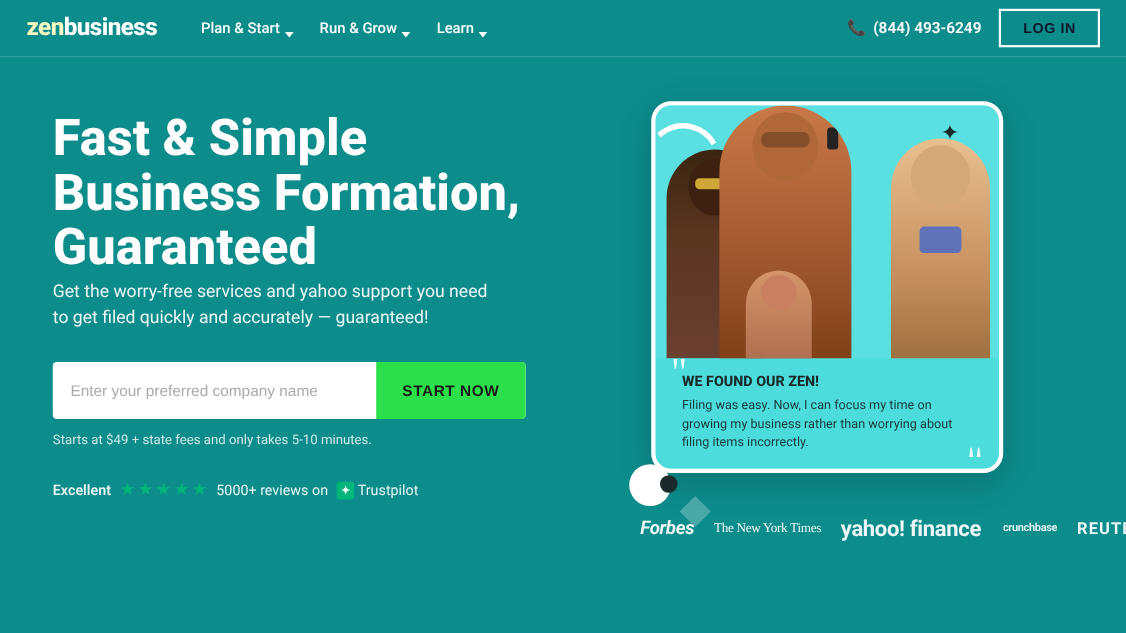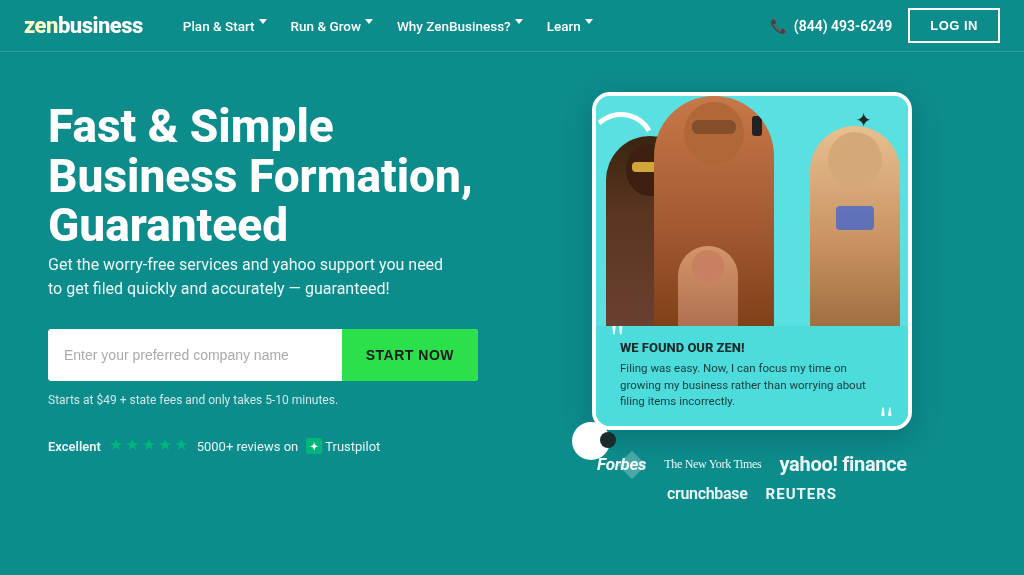--- a/index.html
+++ b/index.html
@@ -31,21 +31,21 @@
     }
     .nav-logo span { color: #fef9c3; }
     .nav-links {
       display: flex;
       align-items: center;
       gap: 4px;
       flex: 1;
     }
     .nav-link {
       display: flex;
-      align-items: flex-start;
+      align-items: flex-end;
       gap: 4px;
       padding: 6px 10px;
       font-size: 13.5px;
       color: white;
       cursor: pointer;
       white-space: nowrap;
       font-weight: 500;
     }
     .chevron {
       display: inline-block;
@@ -68,21 +68,21 @@
       gap: 6px;
       font-size: 14px;
       font-weight: 600;
       color: white;
     }
     .phone-icon { font-size: 14px; }
     .login-btn {
       padding: 8px 20px;
       border: 2px solid white;
       background: transparent;
-      color: #ffffff;
+      color: #0f172a;
       font-size: 13px;
       font-weight: 700;
       cursor: pointer;
       letter-spacing: 0.5px;
     }
 
     
     .hero {
       display: flex;
       align-items: flex-start;
@@ -270,64 +270,60 @@
     .testimonial-text {
       font-size: 11.5px;
       color: #1a3a3a;
       line-height: 1.45;
       padding-left: 8px;
       padding-right: 8px;
     }
 
     
     .press-logos {
-      margin-top: 22px;
+      margin-top: 38px;
       width: 340px;
       display: flex;
-      flex-direction: column;
-      align-items: center;
-      gap: 8px;
+      flex-direction: row;
+      align-items: center;
+      gap: 20px;
     }
     .press-row {
       display: flex;
       align-items: center;
       gap: 18px;
     }
     .press-item {
       font-size: 14px;
       color: white;
       font-weight: 700;
       letter-spacing: -0.3px;
       opacity: 0.92;
       white-space: nowrap;
     }
     .press-item.forbes { font-size: 17px; font-style: italic; }
     .press-item.nyt { font-family: Georgia, serif; font-size: 12px; font-style: normal; font-weight: 400; }
     .press-item.yahoo { font-size: 20px; }
-    .press-item.crunchbase { font-size: 16px; font-weight: 600; }
+    .press-item.crunchbase { font-size: 10px; font-weight: 600; }
     .press-item.reuters { font-size: 15px; font-weight: 700; letter-spacing: 1px; }
   </style>
 </head>
 <body>
 
 <nav>
   <div class="nav-logo">
     <span>zen</span><span style="color:white">business</span>
   </div>
   <div class="nav-links">
     <div class="nav-link">
       <span>Plan &amp; Start</span>
       <span class="chevron"></span>
     </div>
     <div class="nav-link">
       <span>Run &amp; Grow</span>
-      <span class="chevron"></span>
-    </div>
-    <div class="nav-link">
-      <span>Why ZenBusiness?</span>
       <span class="chevron"></span>
     </div>
     <div class="nav-link">
       <span>Learn</span>
       <span class="chevron"></span>
     </div>
   </div>
   <div class="nav-right">
     <div class="nav-phone">
       <span class="phone-icon">📞</span>

